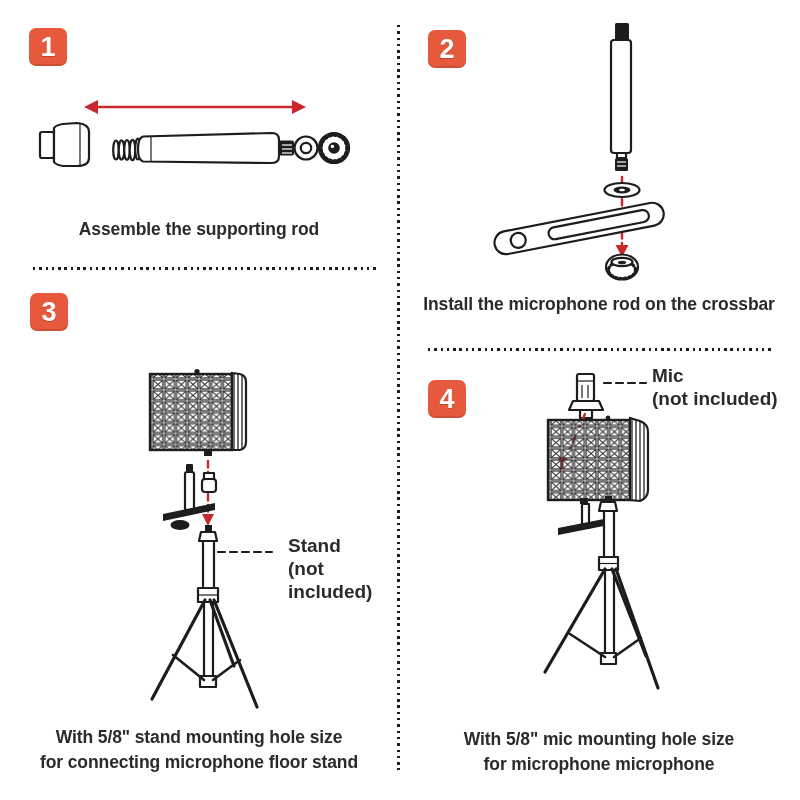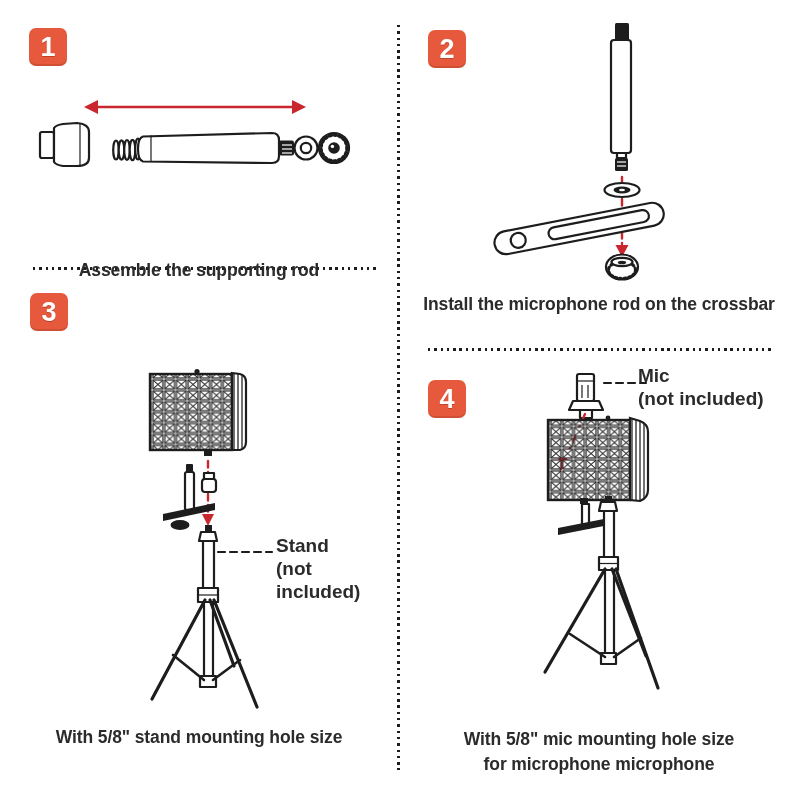--- a/index.html
+++ b/index.html
@@ -66,21 +66,21 @@
         <circle class="part" cx="306" cy="148" r="11.5"></circle>
         <circle class="part" cx="306" cy="148" r="5.2" stroke-width="1.8"></circle>
       </g>
       <g>
         <circle class="part" cx="334" cy="148" r="15"></circle>
         <circle class="inkline" cx="334" cy="148" r="13" stroke-width="3.6" stroke-dasharray="1.6 3.1"></circle>
         <circle class="ink" cx="334" cy="148" r="5.8"></circle>
         <circle cx="332.4" cy="146.4" r="1.7" fill="#fff"></circle>
       </g>
     </svg>
-    <div class="caption" style="top:217px;margin-top:41px;">Assemble the supporting rod</div>
+    <div class="caption" style="top:217px;">Assemble the supporting rod</div>
   </div>
 
   <div class="panel" style="left:398px;top:0;width:402px;height:348px;">
     <div class="badge" style="left:30px;top:30px;">2</div>
     <svg width="402" height="290" viewBox="0 0 402 290">
       <g>
         <rect class="ink" x="217" y="23" width="14" height="18" rx="1.5"></rect>
         <rect class="part" x="213" y="40" width="20" height="113" rx="3"></rect>
         <rect class="part" x="219" y="153" width="9" height="5" stroke-width="1.8"></rect>
         <rect class="ink" x="217" y="158" width="13" height="13" rx="1.5"></rect>
@@ -155,26 +155,27 @@
         <line class="inkline" x1="214" y1="330" x2="257" y2="437" stroke-width="3.2"></line>
         <line class="inkline" x1="210" y1="330" x2="234" y2="396" stroke-width="3.2"></line>
         <rect class="part" x="200" y="406" width="16" height="11"></rect>
         <line class="inkline" x1="204" y1="410" x2="173" y2="385" stroke-width="2.6"></line>
         <line class="inkline" x1="213" y1="410" x2="240" y2="390" stroke-width="2.6"></line>
       </g>
       <g>
         <line class="inkline" x1="218" y1="282" x2="272" y2="282" stroke-width="2.2" stroke-dasharray="7 5"></line>
       </g>
     </svg>
-    <div class="annot" style="left:276px;top:264px;">
+    <div class="annot" style="left:288px;top:264px;">
       <div>Stand</div>
       <div>(not included)</div>
     </div>
     <div class="caption" style="top:455px;">
       <div>With 5/8" stand mounting hole size</div>
+      <div>for connecting microphone floor stand</div>
     </div>
   </div>
 
   <div class="panel" style="left:398px;top:350px;width:402px;height:450px;">
     <div class="badge" style="left:30px;top:30px;">4</div>
     <svg width="402" height="420" viewBox="0 0 402 420">
       <defs>
         <pattern id="foam4" width="11.7" height="10.9" patternUnits="userSpaceOnUse">
           <rect x="1" y="1" width="9.7" height="8.9" fill="#fff" stroke="#232323" stroke-width="1.2"></rect>
           <path d="M1,1 L10.7,9.9 M10.7,1 L1,9.9" stroke="#232323" stroke-width="1"></path>
@@ -217,21 +218,21 @@
         <line class="thin" x1="201" y1="213.5" x2="220" y2="213.5"></line>
         <rect class="part" x="207" y="220" width="9" height="84"></rect>
         <line class="inkline" x1="207" y1="219" x2="147" y2="322" stroke-width="3.2"></line>
         <line class="inkline" x1="218" y1="219" x2="260" y2="338" stroke-width="3.2"></line>
         <line class="inkline" x1="214" y1="219" x2="248" y2="306" stroke-width="3.2"></line>
         <rect class="part" x="203" y="303" width="15" height="11"></rect>
         <line class="inkline" x1="207" y1="307" x2="172" y2="284" stroke-width="2.6"></line>
         <line class="inkline" x1="216" y1="307" x2="243" y2="288" stroke-width="2.6"></line>
       </g>
     </svg>
-    <div class="annot" style="left:240px;top:14px;">
+    <div class="annot" style="left:254px;top:14px;">
       <div>Mic</div>
       <div>(not included)</div>
     </div>
     <div class="caption" style="top:377px;">
       <div>With 5/8" mic mounting hole size</div>
       <div>for microphone microphone</div>
     </div>
   </div>
 
 </div>

